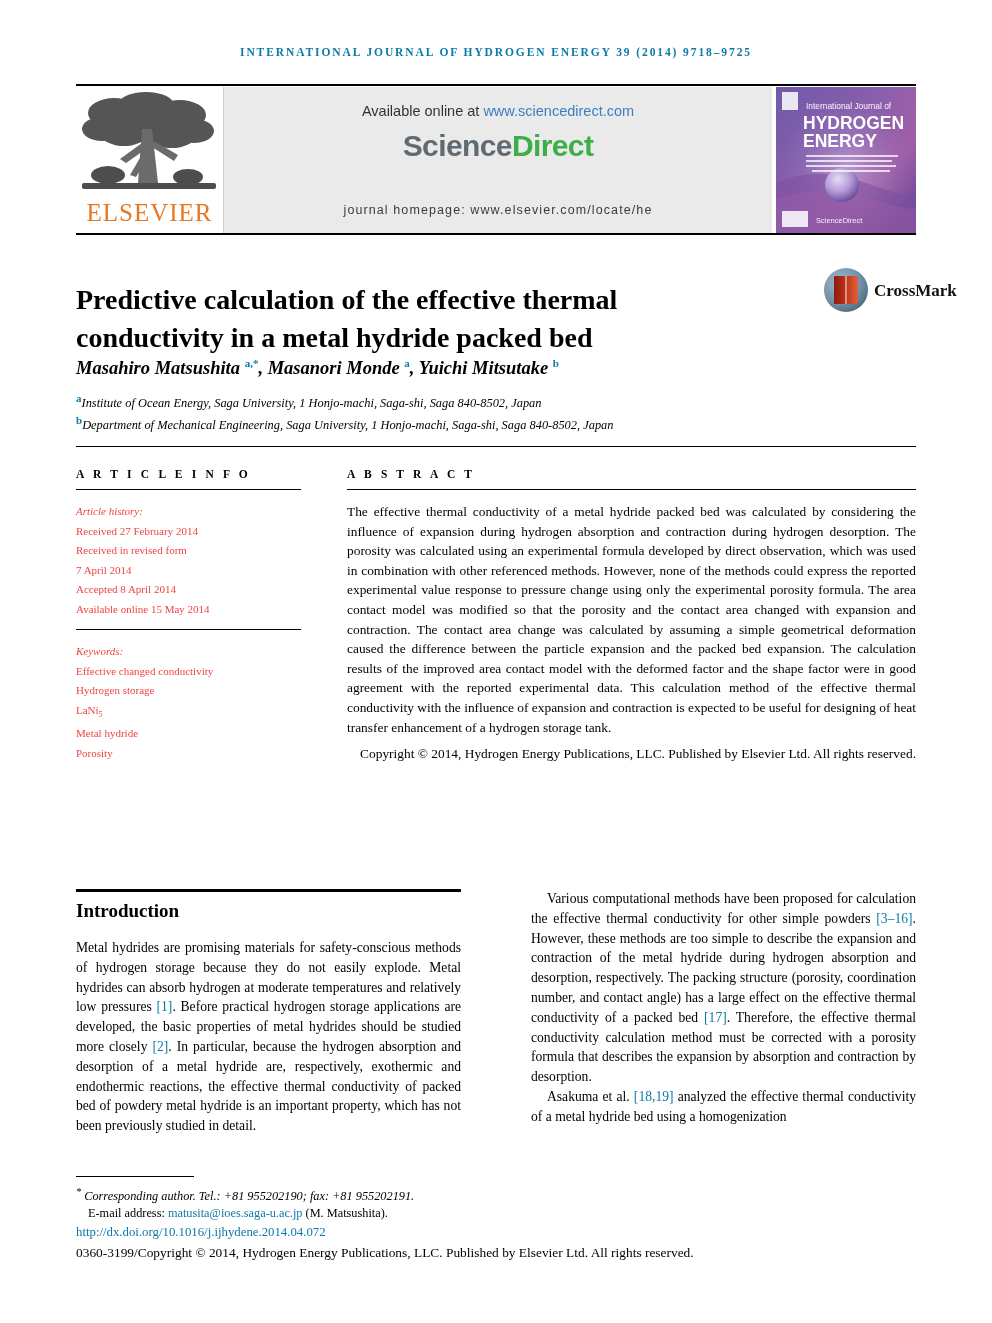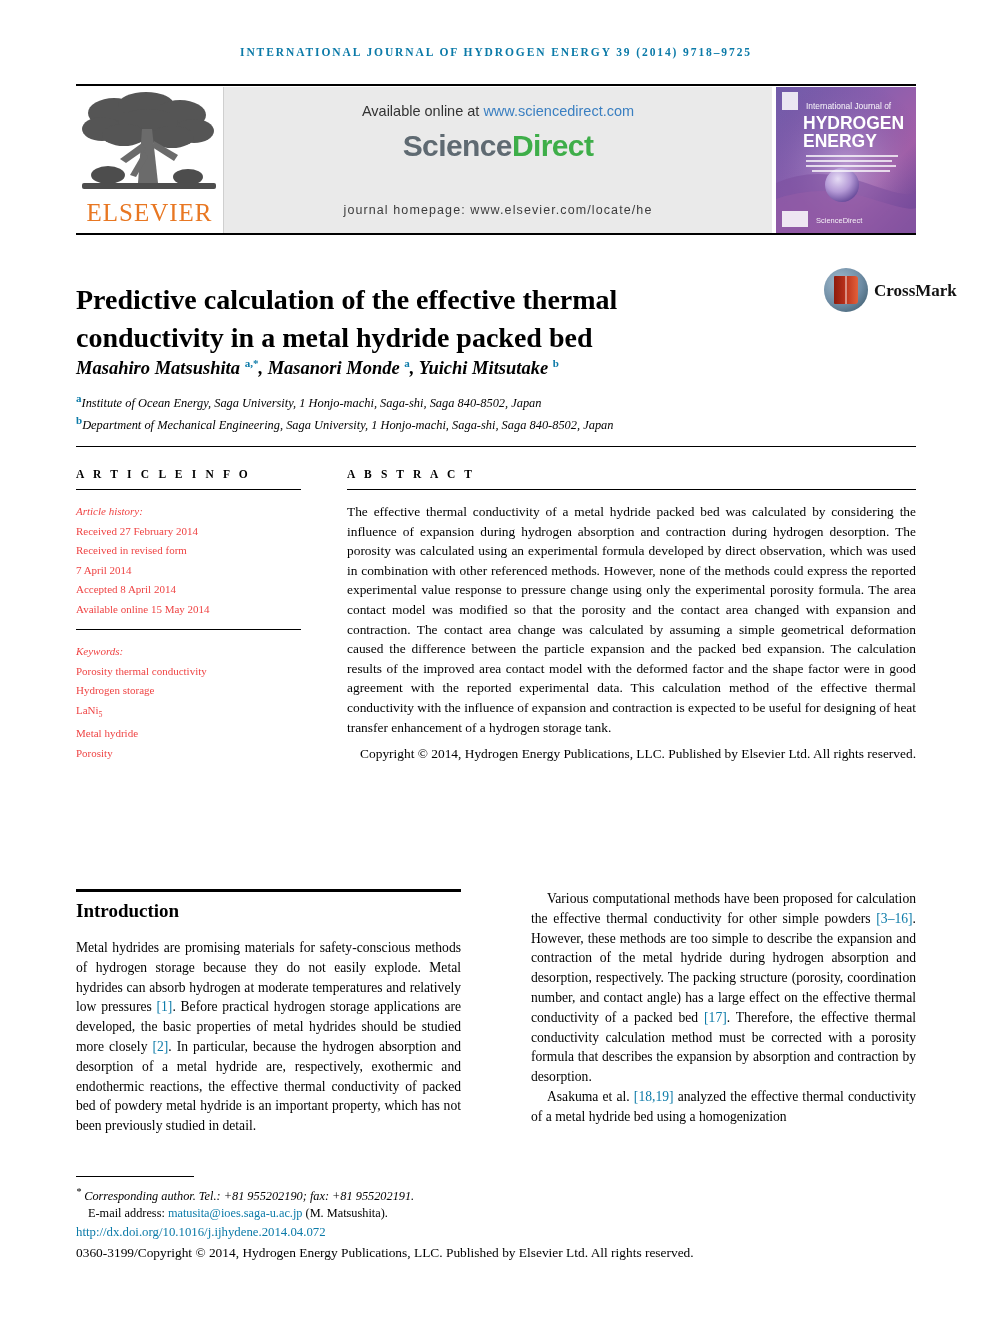--- a/index.html
+++ b/index.html
@@ -432,21 +432,21 @@
     <div class="sec-head">A R T I C L E   I N F O</div>
     <div class="sec-rule"></div>
     <div class="info-line head">Article history:</div>
     <div class="info-line">Received 27 February 2014</div>
     <div class="info-line">Received in revised form</div>
     <div class="info-line">7 April 2014</div>
     <div class="info-line">Accepted 8 April 2014</div>
     <div class="info-line">Available online 15 May 2014</div>
     <div class="info-rule2"></div>
     <div class="info-line head">Keywords:</div>
-    <div class="info-line">Porosity thermal conductivity</div>
+    <div class="info-line">Effective changed conductivity</div>
     <div class="info-line">Hydrogen storage</div>
     <div class="info-line">LaNi<sub>5</sub></div>
     <div class="info-line">Metal hydride</div>
     <div class="info-line">Porosity</div>
   </div>
 
   <div class="abs-col">
     <div class="sec-head">A B S T R A C T</div>
     <div class="sec-rule"></div>
     <div class="abstract-body">The effective thermal conductivity of a metal hydride packed bed was calculated by considering the influence of expansion during hydrogen absorption and contraction during hydrogen desorption. The porosity was calculated using an experimental formula developed by direct observation, which was used in combination with other referenced methods. However, none of the methods could express the reported experimental value response to pressure change using only the experimental porosity formula. The area contact model was modified so that the porosity and the contact area changed with expansion and contraction. The contact area change was calculated by assuming a simple geometrical deformation caused the difference between the particle expansion and the packed bed expansion. The calculation results of the improved area contact model with the deformed factor and the shape factor were in good agreement with the reported experimental data. This calculation method of the effective thermal conductivity with the influence of expansion and contraction is expected to be useful for designing of heat transfer enhancement of a hydrogen storage tank.</div>

